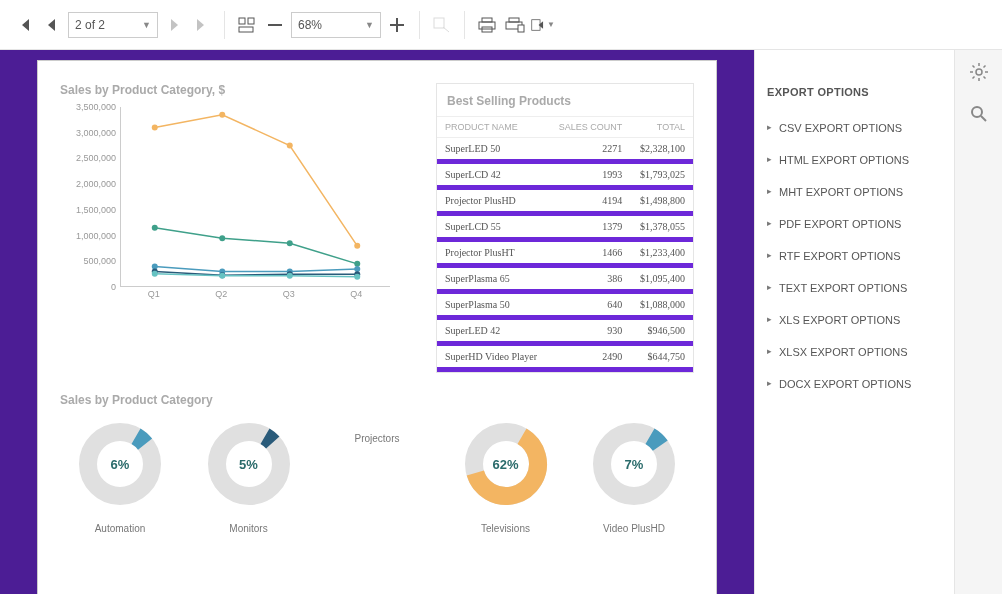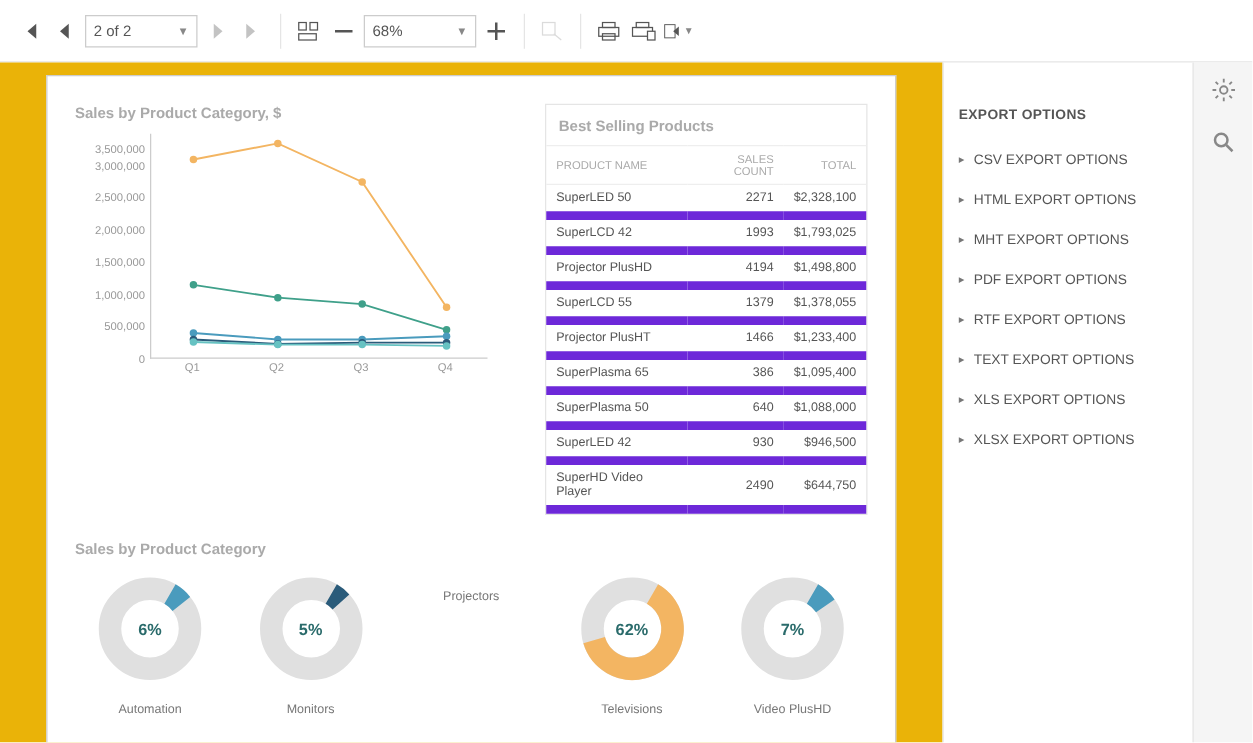--- a/index.html
+++ b/index.html
@@ -4,31 +4,31 @@
 <style>
 * { box-sizing: border-box; margin: 0; padding: 0; }
 body { font-family: Arial, sans-serif; font-size: 12px; color: #333; background: #fff; width: 1002px; height: 594px; overflow: hidden; position: relative; }
 .toolbar { height: 50px; border-bottom: 1px solid #e5e5e5; display: flex; align-items: center; padding: 0 12px; gap: 4px; }
 .tb-icon { width: 24px; height: 24px; display: flex; align-items: center; justify-content: center; cursor: pointer; color: #666; }
 .tb-icon.disabled { opacity: 0.35; cursor: default; }
 .tb-sep { width: 1px; height: 28px; background: #e5e5e5; margin: 0 6px; }
 .tb-combo { height: 26px; border: 1px solid #ccc; display: flex; align-items: center; padding: 0 6px; font-size: 12px; color: #555; min-width: 90px; justify-content: space-between; cursor: pointer; }
 .tb-combo .caret { font-size: 9px; color: #888; margin-left: 8px; }
 .main { display: flex; height: 544px; }
-.viewer { flex: 1; background: #eab308; display: flex; justify-content: center; padding-top: 10px; overflow: hidden; }
+.viewer { flex: 1; background: #4c1d95; display: flex; justify-content: center; padding-top: 10px; overflow: hidden; }
 .page { width: 680px; height: 560px; border: 1px solid #ccc; background: #fff; padding: 22px; }
 .section-title { font-weight: bold; color: #aaa; font-size: 12px; margin-bottom: 10px; }
 .top-row { display: flex; gap: 16px; margin-bottom: 20px; }
 .chart-box { width: 360px; }
 .table-box { flex: 1; border: 1px solid #e5e5e5; }
 .table-box .section-title { padding: 10px 10px 8px 10px; margin: 0; }
 .tbl { width: 100%; border-collapse: collapse; font-size: 10px; }
 .tbl th { text-align: left; color: #aaa; font-weight: normal; padding: 5px 8px; border-top: 1px solid #eee; border-bottom: 1px solid #eee; font-size: 9px; }
 .tbl th.r, .tbl td.r { text-align: right; }
-.tbl td { padding: 5px 8px; border-bottom: 7px solid #6d28d9; color: #555; }
+.tbl td { padding: 5px 8px; border-bottom: 5px solid #6d28d9; color: #555; font-family: Liberation Serif, serif; }
 .donut-row { display: flex; justify-content: space-between; margin-top: 12px; }
 .donut-item { text-align: center; width: 120px; }
 .donut-label { font-size: 10px; color: #777; margin-top: 14px; }
 .donut-wrap { position: relative; width: 90px; height: 90px; margin: 0 auto; }
 .donut-pct { position: absolute; left: 0; top: 0; width: 90px; height: 90px; display: flex; align-items: center; justify-content: center; font-weight: bold; font-size: 13px; color: #2a6b6b; }
 .line-chart { position: relative; width: 330px; height: 200px; }
 .y-axis { position: absolute; left: 0; top: 0; width: 60px; height: 180px; }
 .y-tick { position: absolute; right: 4px; font-size: 9px; color: #999; transform: translateY(-50%); }
 .plot { position: absolute; left: 60px; top: 0; width: 270px; height: 180px; border-left: 1px solid #ccc; border-bottom: 1px solid #ccc; }
 .x-axis { position: absolute; left: 60px; top: 182px; width: 270px; display: flex; justify-content: space-around; font-size: 9px; color: #999; }
@@ -130,21 +130,21 @@
           <div class="section-title">Sales by Product Category, $</div>
           <div class="line-chart">
             <div class="y-axis" id="y-axis">
                 <div class="y-tick" style="top: 180px;">0</div>
                 <div class="y-tick" style="top: 154.286px;">500,000</div>
                 <div class="y-tick" style="top: 128.571px;">1,000,000</div>
                 <div class="y-tick" style="top: 102.857px;">1,500,000</div>
                 <div class="y-tick" style="top: 77.1429px;">2,000,000</div>
                 <div class="y-tick" style="top: 51.4286px;">2,500,000</div>
                 <div class="y-tick" style="top: 25.7143px;">3,000,000</div>
-                <div class="y-tick" style="top: 12px;">3,500,000</div>
+                <div class="y-tick" style="top: 0px;">3,500,000</div>
               </div>
             <div class="plot">
                 <svg id="line-svg" width="270" height="180">
                   <polyline points="33.75,20.571428571428584 101.25,7.714285714285694 168.75,38.571428571428584 236.25,138.85714285714286" fill="none" stroke="#f3b562" stroke-width="1.5"></polyline>
                   <circle cx="33.75" cy="20.571428571428584" r="3" fill="#f3b562"></circle>
                   <circle cx="101.25" cy="7.714285714285694" r="3" fill="#f3b562"></circle>
                   <circle cx="168.75" cy="38.571428571428584" r="3" fill="#f3b562"></circle>
                   <circle cx="236.25" cy="138.85714285714286" r="3" fill="#f3b562"></circle>
                   <polyline points="33.75,120.85714285714286 101.25,131.14285714285714 168.75,136.28571428571428 236.25,156.85714285714286" fill="none" stroke="#3fa08a" stroke-width="1.5"></polyline>
                   <circle cx="33.75" cy="120.85714285714286" r="3" fill="#3fa08a"></circle>
@@ -289,20 +289,21 @@
     <div class="right-panel-title">EXPORT OPTIONS</div>
     <div id="export-list">
         <div class="opt-item">CSV EXPORT OPTIONS</div>
         <div class="opt-item">HTML EXPORT OPTIONS</div>
         <div class="opt-item">MHT EXPORT OPTIONS</div>
         <div class="opt-item">PDF EXPORT OPTIONS</div>
         <div class="opt-item">RTF EXPORT OPTIONS</div>
         <div class="opt-item">TEXT EXPORT OPTIONS</div>
         <div class="opt-item">XLS EXPORT OPTIONS</div>
         <div class="opt-item">XLSX EXPORT OPTIONS</div>
+        <div class="opt-item">DOCX EXPORT OPTIONS</div>
       </div>
   </div>
 
   <div class="side-rail">
     <div class="rail-icon">
         <svg width="20" height="20" viewBox="0 0 20 20">
           <circle cx="10" cy="10" r="3" fill="none" stroke="#888" stroke-width="1.5"></circle>
           <path d="M10 1v3M10 16v3M1 10h3M16 10h3M3.5 3.5l2 2M14.5 14.5l2 2M16.5 3.5l-2 2M5.5 14.5l-2 2" stroke="#888" stroke-width="1.5"></path>
         </svg>
       </div>

